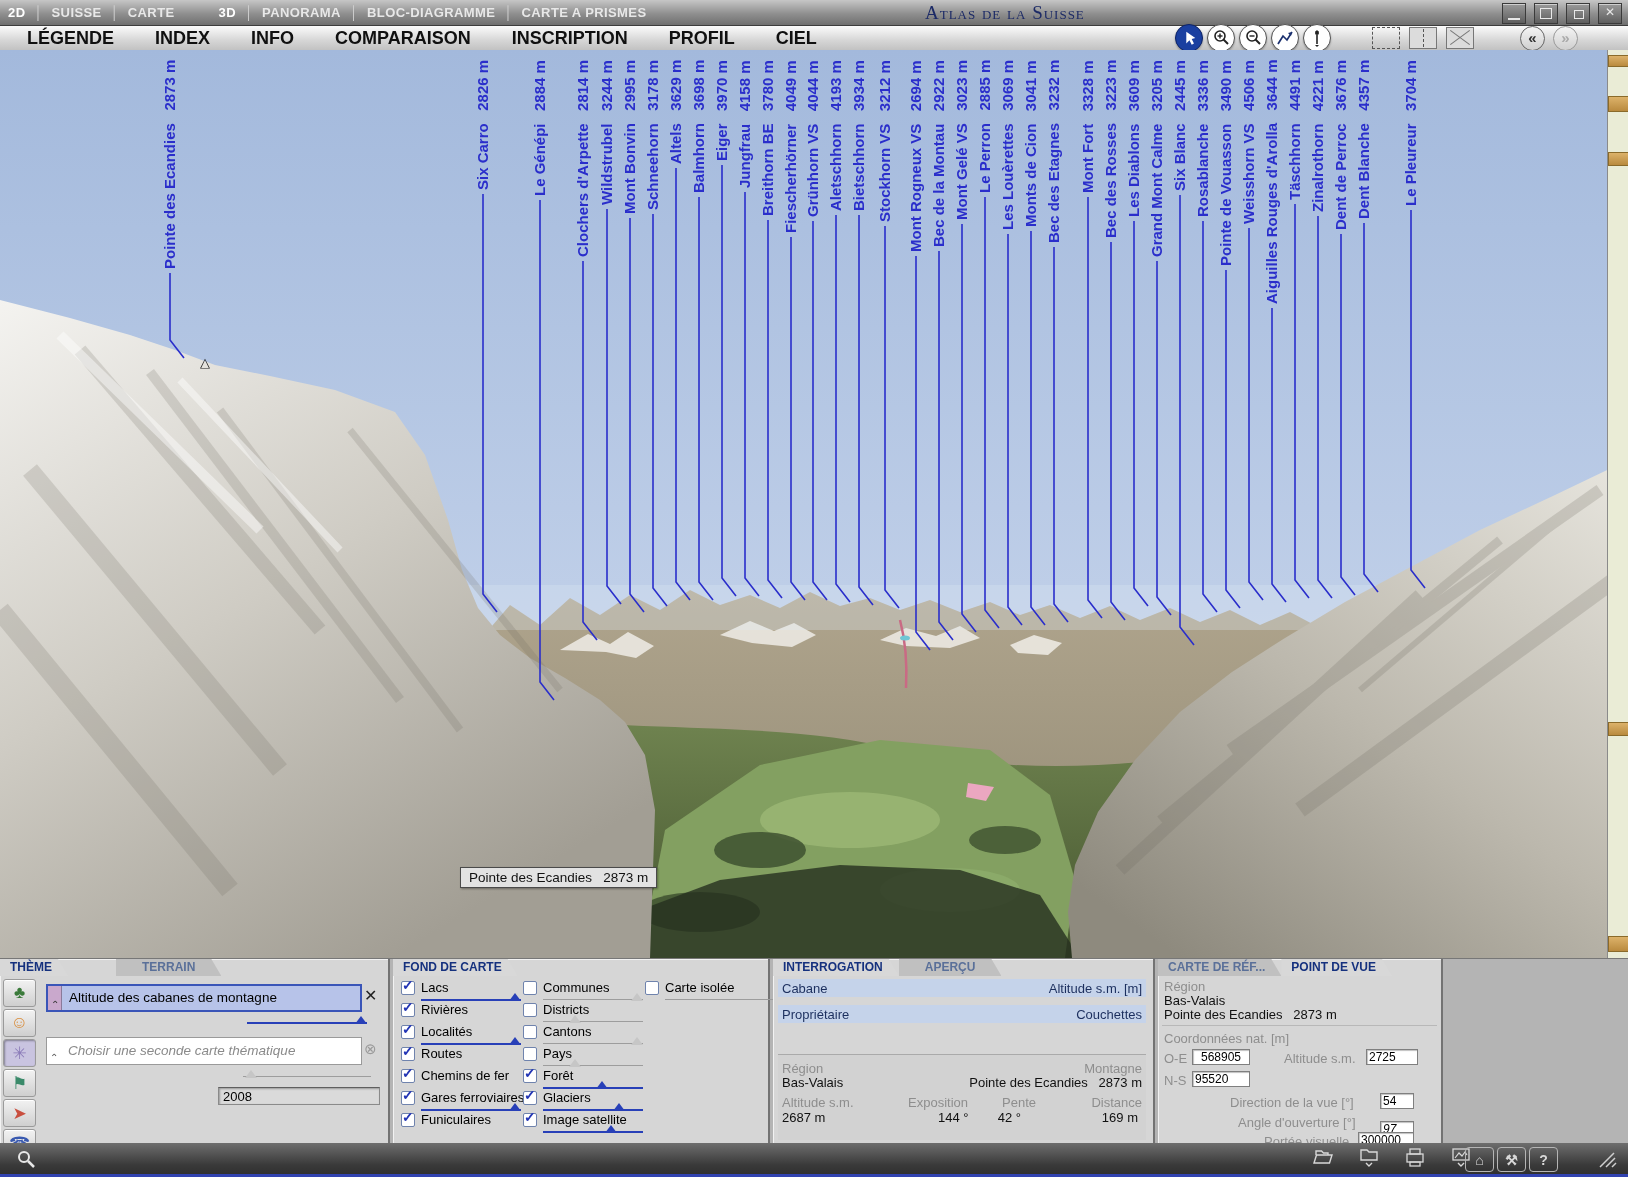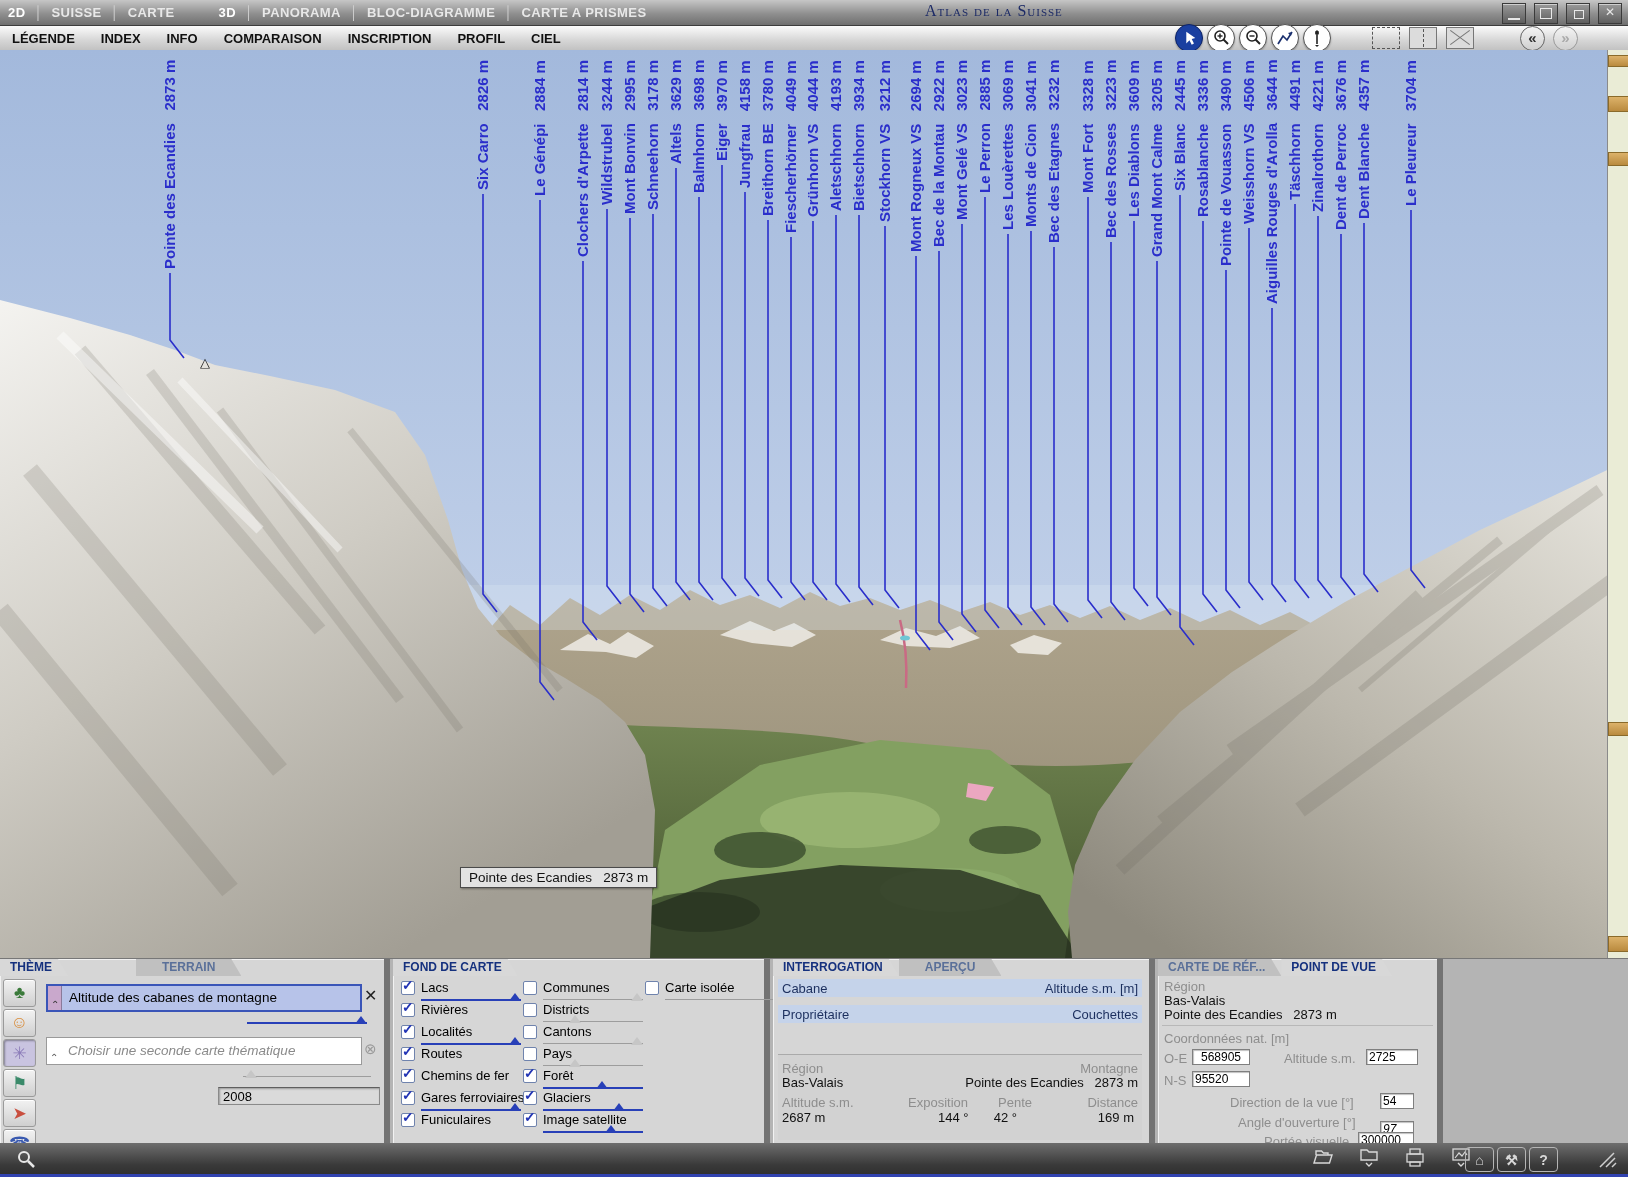--- a/index.html
+++ b/index.html
@@ -7,33 +7,33 @@
        font-family:"Liberation Sans",sans-serif;background:#b6b6b6;}
   
   .titlebar{position:absolute;left:0;top:0;width:1628px;height:25px;
     background:linear-gradient(#c6c6c6,#8f8f8f 55%,#6f6f6f);border-bottom:1px solid #3c3c3c;}
   .tb-menu{position:absolute;left:8px;top:0;height:25px;display:flex;align-items:center;gap:9px;}
   .tb-menu .mi{font-size:13px;font-weight:bold;color:#e8e8e8;letter-spacing:.4px;cursor:default;}
   .tb-menu .mi.strong{color:#ffffff;}
   .tb-menu .sep{color:#d0d0d0;font-size:13px;}
   .tb-menu .gap{width:26px;}
   .tb-title{position:absolute;left:925px;top:2px;font-family:"Liberation Serif",serif;
-    font-variant:small-caps;font-size:16px;color:#1c2a66;letter-spacing:1px;}
+    font-variant:small-caps;font-size:19px;color:#1c2a66;letter-spacing:1px;}
   .tb-winbtns{position:absolute;right:6px;top:3px;display:flex;gap:8px;}
   .wb{width:22px;height:19px;background:linear-gradient(#9a9a9a,#5e5e5e);
       border:1px solid #3a3a3a;box-shadow:inset 0 1px 0 #cfcfcf;position:relative;color:#e8e8e8;
       font-size:12px;line-height:17px;text-align:center;cursor:pointer;}
   .wb .bar{position:absolute;left:5px;right:5px;bottom:3px;height:2px;background:#e8e8e8;}
   .wb .box{position:absolute;left:5px;top:4px;width:10px;height:9px;border:1.5px solid #e8e8e8;}
   .wb .box2{position:absolute;left:7px;top:6px;width:8px;height:7px;border:1.5px solid #e8e8e8;}
   
   .toolbar{position:absolute;left:0;top:26px;width:1628px;height:24px;
     background:linear-gradient(#fbfbfb,#d6d6d6 60%,#c2c2c2);border-bottom:1px solid #8a8a8a;}
   .tool-menu{position:absolute;left:12px;top:0;height:24px;display:flex;align-items:center;gap:26px;}
-  .tool-menu .ti{font-size:13px;font-weight:bold;color:#101010;cursor:pointer;}
+  .tool-menu .ti{font-size:18px;font-weight:bold;color:#101010;cursor:pointer;margin-left:15px;}
   .tool-circles{position:absolute;left:1175px;top:-2px;display:flex;gap:4px;}
   .tc{width:26px;height:26px;border-radius:50%;background:#fff;border:1px solid #555;
       box-shadow:0 1px 2px rgba(0,0,0,.3);display:flex;align-items:center;justify-content:center;cursor:pointer;}
   .tc.active{background:#1a3fa0;border-color:#0e2468;}
   .tool-rects{position:absolute;left:1372px;top:1px;display:flex;gap:9px;}
   .tr{width:26px;height:20px;background:#dcdcdc;border:1px solid #777;position:relative;cursor:pointer;}
   .tr.dashed{border:1px dashed #555;background:transparent;}
   .tr.split::after{content:"";position:absolute;left:50%;top:1px;bottom:1px;border-left:1px dashed #555;}
   .tr.xed::before,.tr.xed::after{content:"";position:absolute;left:1px;top:9px;width:24px;height:1px;background:#777;}
   .tr.xed::before{transform:rotate(36deg);} .tr.xed::after{transform:rotate(-36deg);}
@@ -49,21 +49,21 @@
       height:18px;line-height:18px;pointer-events:none;}
   .marker{position:absolute;font-size:13px;color:#111;pointer-events:none;}
   .tooltip{position:absolute;background:#e2e2e2;border:1px solid #4a4a4a;box-shadow:1px 1px 2px rgba(0,0,0,.35);
       font-size:13.5px;color:#111;padding:2px 8px;white-space:pre;}
   
   .strip{position:absolute;left:1607px;top:50px;width:21px;height:1093px;background:#eaecd6;border-left:1px solid #8a8a8a;}
   .strip .bar{position:absolute;left:0;width:21px;background:linear-gradient(#dcb26a,#b98a3e);border:1px solid #8a6a2a;box-sizing:border-box;}
   .strip .blue{position:absolute;left:0;width:21px;height:4px;background:#2a3fb0;}
   
   .panelrow{position:absolute;left:0;top:958px;width:1628px;height:185px;background:#b4b4b4;border-top:1px solid #777;}
-  .panel{position:absolute;top:0;height:185px;background:#d6d6d6;border-right:6px solid #737373;
+  .panel{position:absolute;top:0;height:185px;background:#d6d6d6;border-right:2px solid #737373;
       box-shadow:inset 1px 1px 0 #f2f2f2;box-sizing:border-box;padding-left:44px;}
   .tabs{position:absolute;left:0;top:0;height:17px;display:flex;}
   .tab{height:17px;padding:0 16px 0 10px;font-size:12px;font-weight:bold;line-height:17px;
       background:#c0c0c0;color:#5a7099;clip-path:polygon(0 0,calc(100% - 10px) 0,100% 100%,0 100%);cursor:pointer;}
   .tab.active{background:#d8d8d8;color:#15317e;}
   
   .icol{position:absolute;left:3px;top:20px;width:36px;}
   .ibtn{width:31px;height:26px;margin-bottom:2px;background:linear-gradient(#f2f2f2,#cfcfcf);
       border:1px solid #9a9a9a;border-radius:3px;box-shadow:inset 0 1px 0 #fff;
       display:flex;align-items:center;justify-content:center;font-size:17px;cursor:pointer;}
@@ -376,21 +376,21 @@
     <div class="bar" style="top:925px;height:14px"></div>
     <div class="bar" style="top:1060px;height:26px"></div>
     <div class="blue" style="top:1088px"></div>
   </div>
 
   <div class="panelrow">
 
     <section class="panel" style="left:0;width:390px">
       <div class="tabs">
         <div class="tab active">THÈME</div>
-        <div class="tab" style="margin-left:68px;padding:0 26px;">TERRAIN</div>
+        <div class="tab" style="margin-left:48px;padding:0 26px;">TERRAIN</div>
       </div>
       <div class="icol">
           <div class="ibtn">
             <span style="color: rgb(58, 122, 58);">♣</span>
           </div>
           <div class="ibtn">
             <span style="color: rgb(217, 140, 58);">☺</span>
           </div>
           <div class="ibtn pressed">
             <span style="color: rgb(138, 122, 184);">✳</span>

